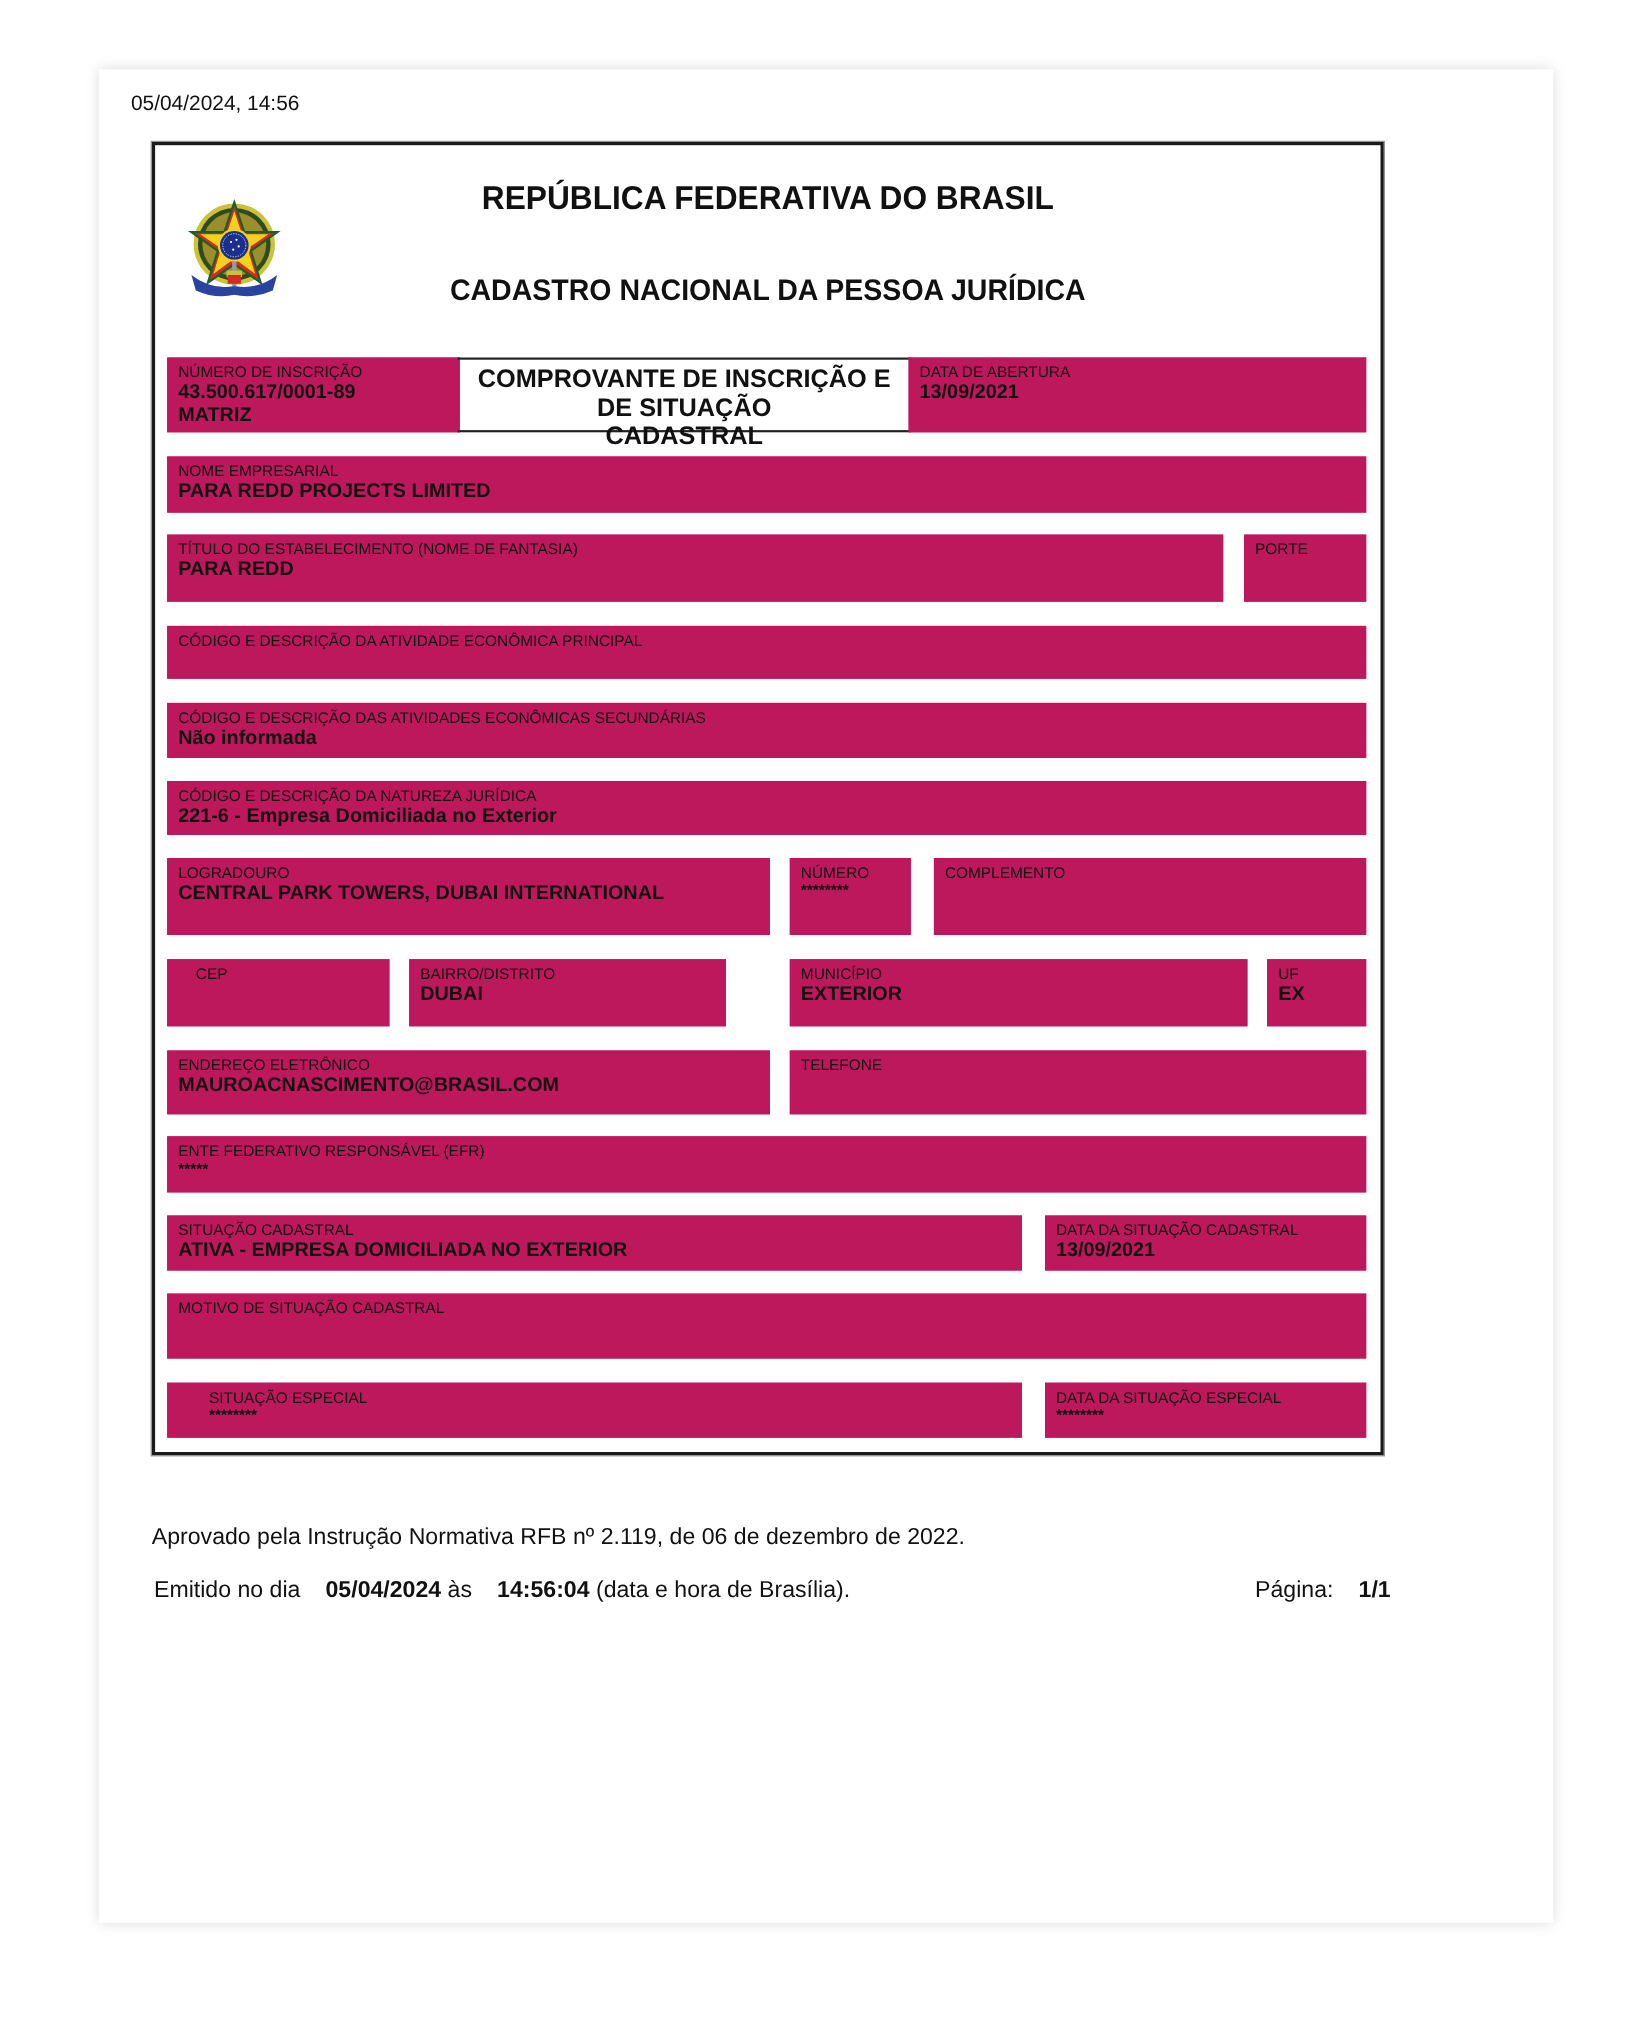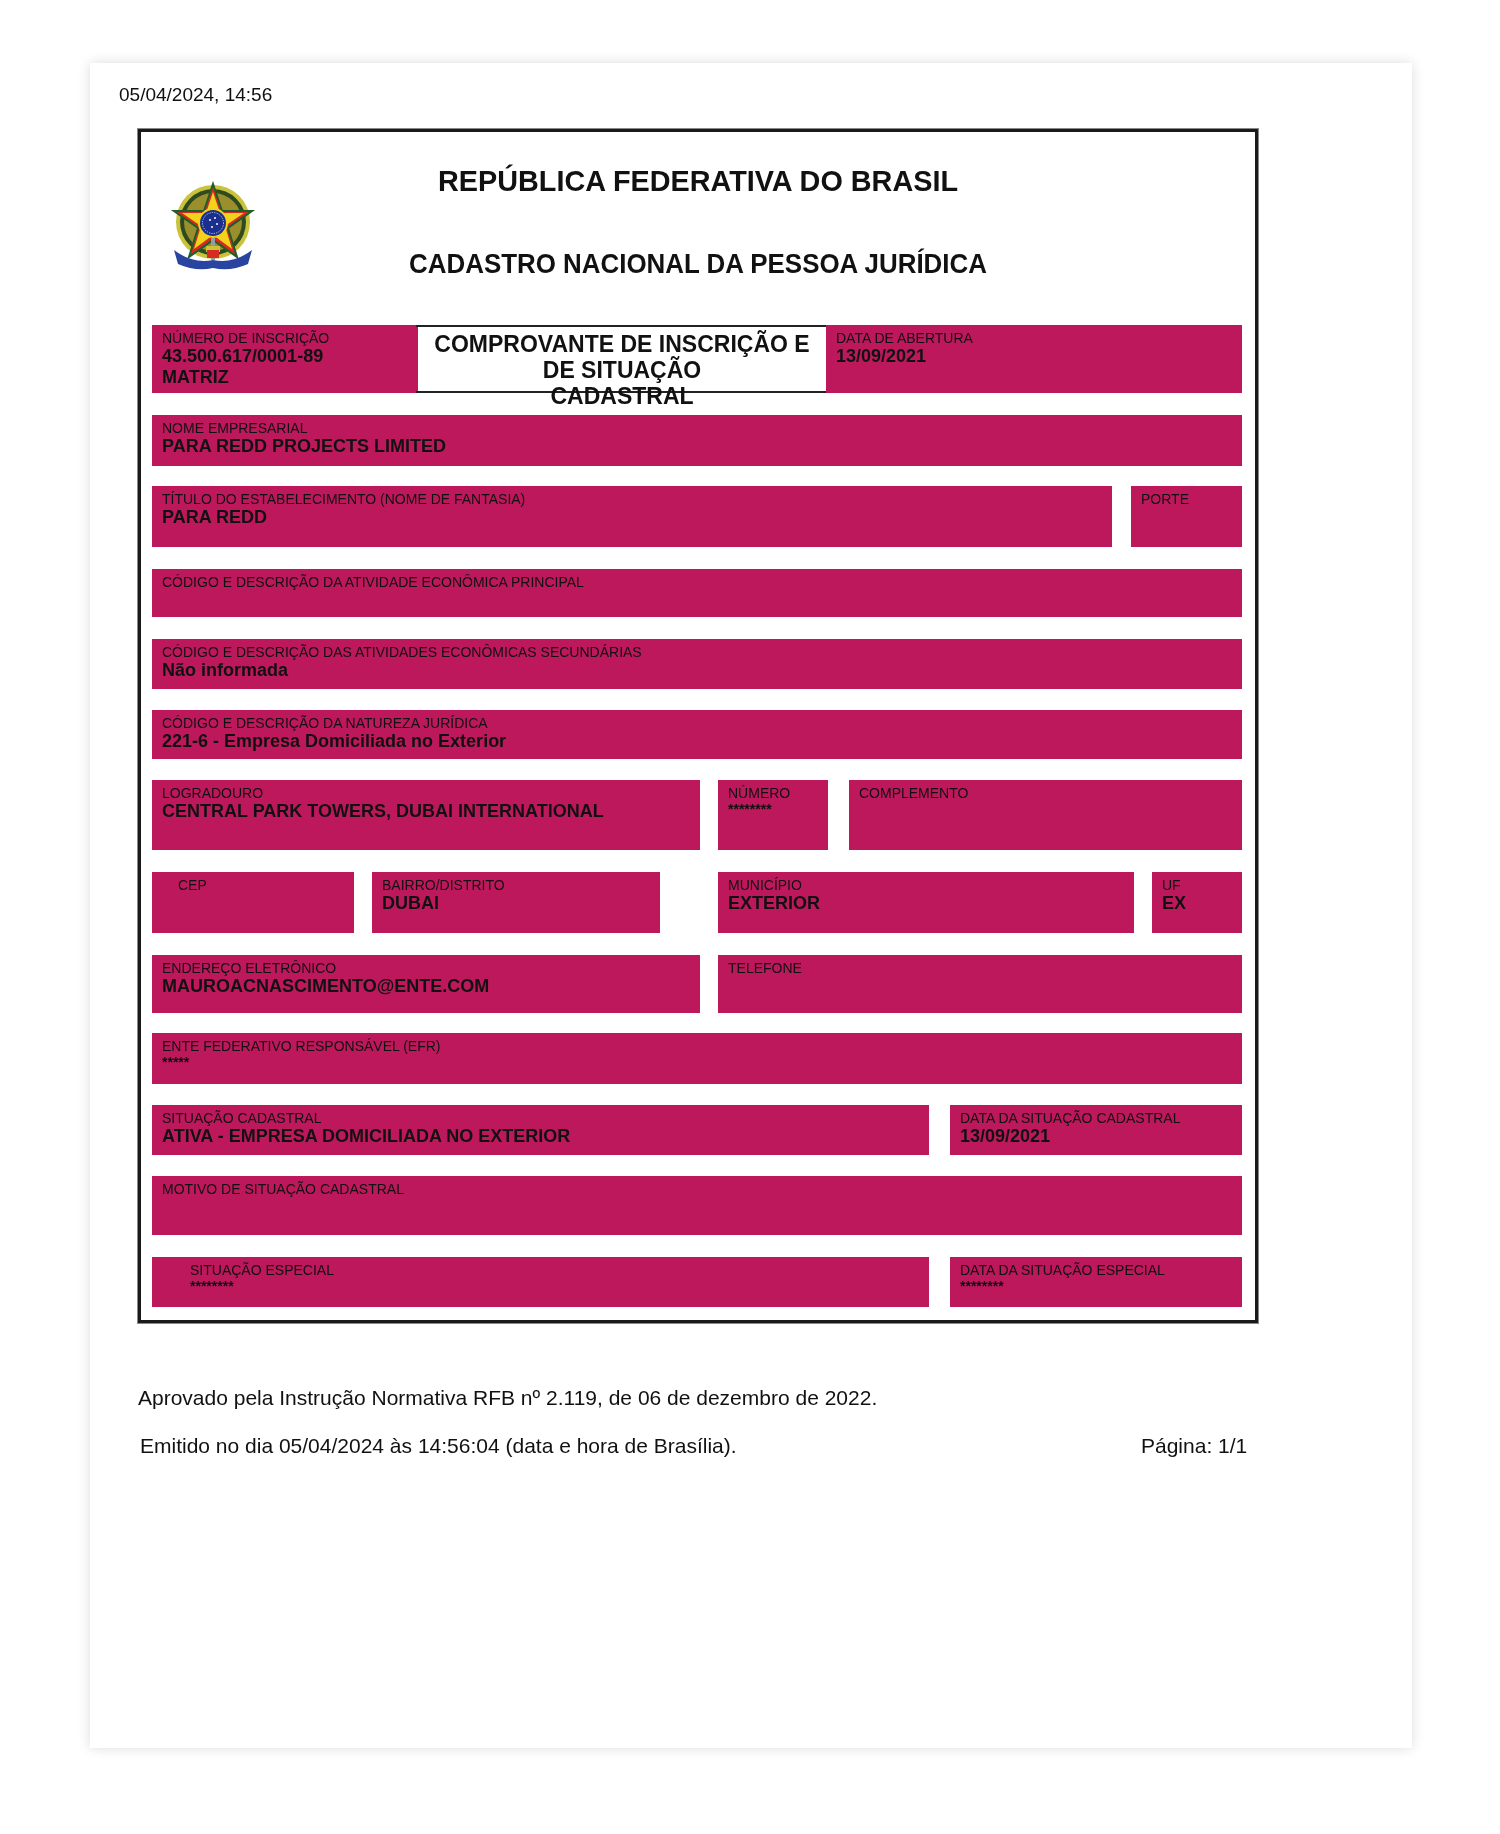--- a/index.html
+++ b/index.html
@@ -33,21 +33,21 @@
   .val { display: block; font-size: 18px; font-weight: bold; line-height: 21px; color: #111; }
   .val.small { font-size: 14px; font-weight: bold; line-height: 16px; }
   .comprov {
     position: absolute; left: 416px; top: 325px; width: 412px; height: 68px;
     border-top: 2px solid #222; border-bottom: 2px solid #222; box-sizing: border-box;
     text-align: center; font-weight: bold; font-size: 23px; line-height: 26px; padding-top: 4px;
   }
   .footer1 { position: absolute; left: 138px; top: 1386px; font-size: 21px; color: #111; }
   .footer2 { position: absolute; left: 140px; top: 1434px; font-size: 21px; color: #111; }
   .footer-page { position: absolute; left: 1141px; top: 1434px; font-size: 21px; color: #111; }
-  b { font-weight: normal; }
+  b { font-weight: bold; margin-left: 17px; }
 </style>
 </head>
 <body>
 
 <div class="page"></div>
 
 <div class="print-date">05/04/2024, 14:56</div>
 
 <div class="frame"></div>
 
@@ -141,21 +141,21 @@
   <span class="lbl">MUNICÍPIO</span>
   <span class="val">EXTERIOR</span>
 </div>
 <div class="box" style="left:1152px; top:872px; width:90px; height:61px;">
   <span class="lbl">UF</span>
   <span class="val">EX</span>
 </div>
 
 <div class="box" style="left:152px; top:955px; width:548px; height:58px;">
   <span class="lbl">ENDEREÇO ELETRÔNICO</span>
-  <span class="val">MAUROACNASCIMENTO@ENTE.COM</span>
+  <span class="val">MAUROACNASCIMENTO@BRASIL.COM</span>
 </div>
 <div class="box" style="left:718px; top:955px; width:524px; height:58px;">
   <span class="lbl">TELEFONE</span>
   <span class="val"></span>
 </div>
 
 <div class="box" style="left:152px; top:1033px; width:1090px; height:51px;">
   <span class="lbl">ENTE FEDERATIVO RESPONSÁVEL (EFR)</span>
   <span class="val small">*****</span>
 </div>

